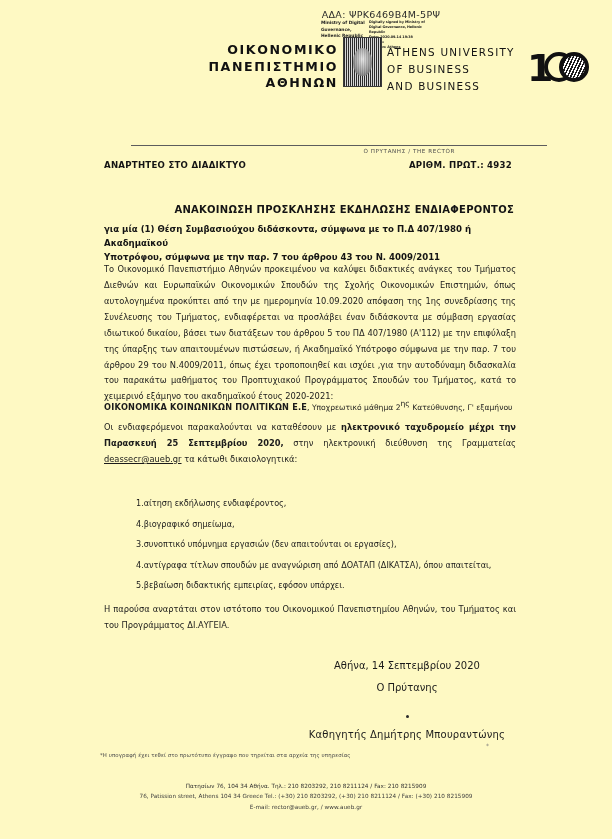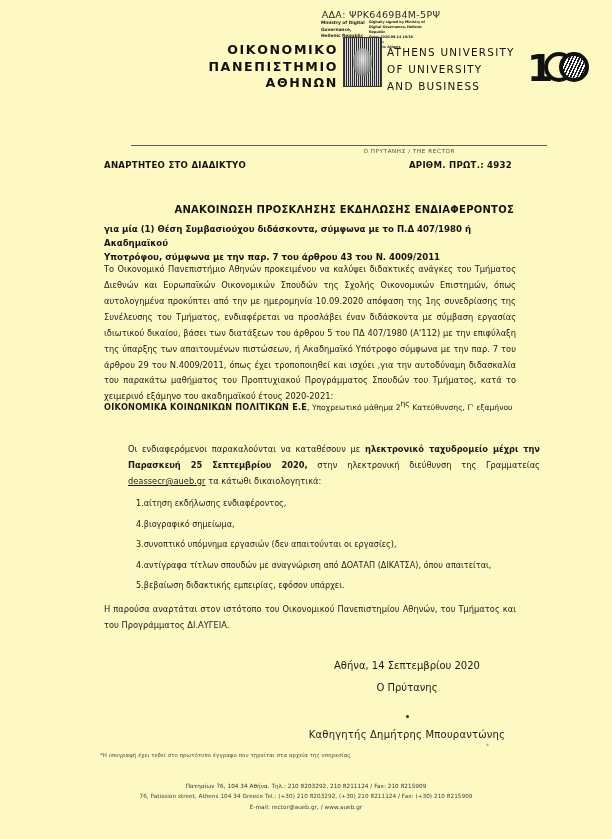--- a/index.html
+++ b/index.html
@@ -214,21 +214,21 @@
   .body-para {
     position: absolute;
     left: 104px;
     width: 412px;
     font-size: 8.3px;
     line-height: 1.92;
     text-align: justify;
     color: #1b1b1b;
   }
   #para-intro { top: 262px; }
-  #para-deadline { top: 442px; margin-left: 24px; }
+  #para-deadline { top: 420px; }
   #para-closing { top: 602px; }
 
   .course-line {
     position: absolute;
     left: 104px;
     top: 399px;
     width: 412px;
     font-size: 8.2px;
     color: #1b1b1b;
   }
@@ -331,21 +331,21 @@
         <div>Location: Athens</div>
       </div>
     </div>
 
     <div class="aueb-gr">ΟΙΚΟΝΟΜΙΚΟ ΠΑΝΕΠΙΣΤΗΜΙΟ ΑΘΗΝΩΝ</div>
 
     <div class="crest"></div>
 
     <div class="aueb-en">
       <div>ATHENS UNIVERSITY</div>
-      <div>OF UNIVERSITY</div>
+      <div>OF BUSINESS</div>
       <div>AND BUSINESS</div>
     </div>
 
     <div class="logo100">
       <span class="digit1">1</span>
       <span class="ring r1"></span>
       <span class="ring r2"></span>
     </div>
 
     <div class="header-rule"></div>

